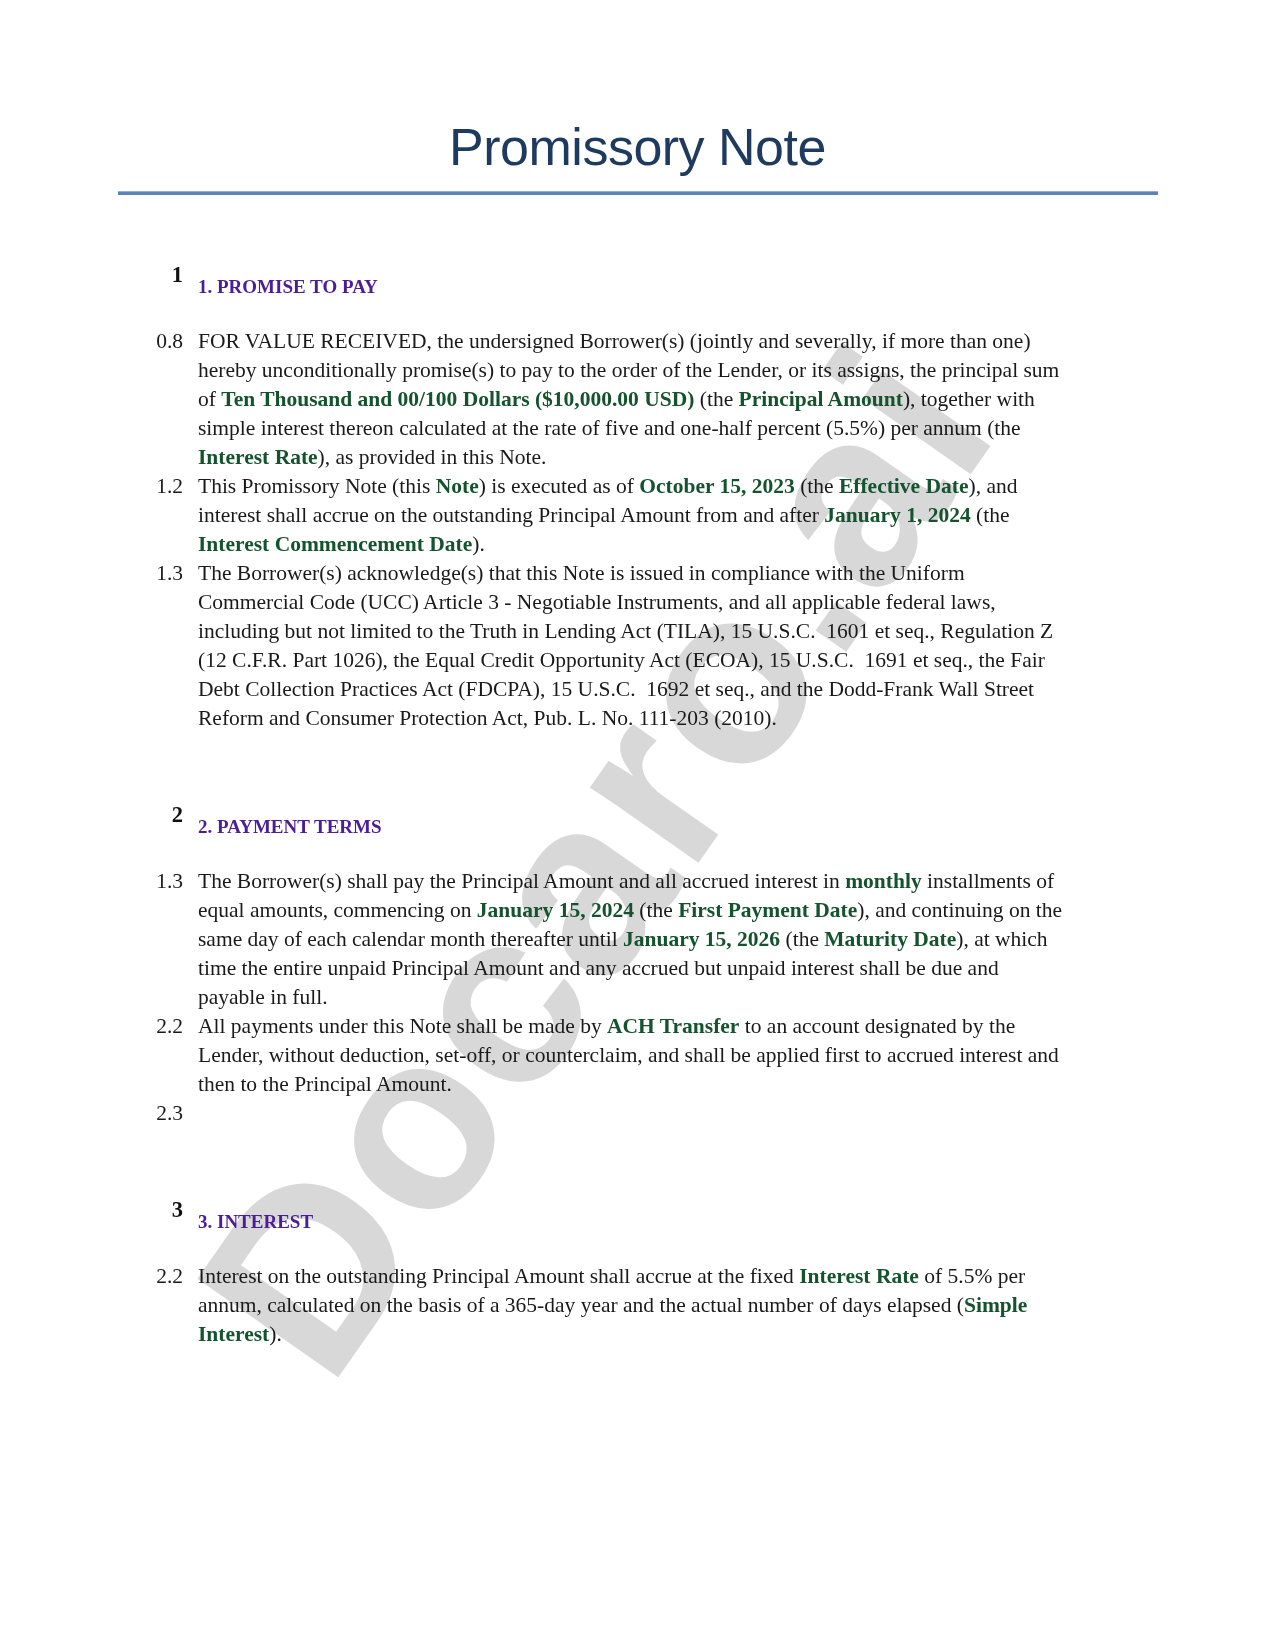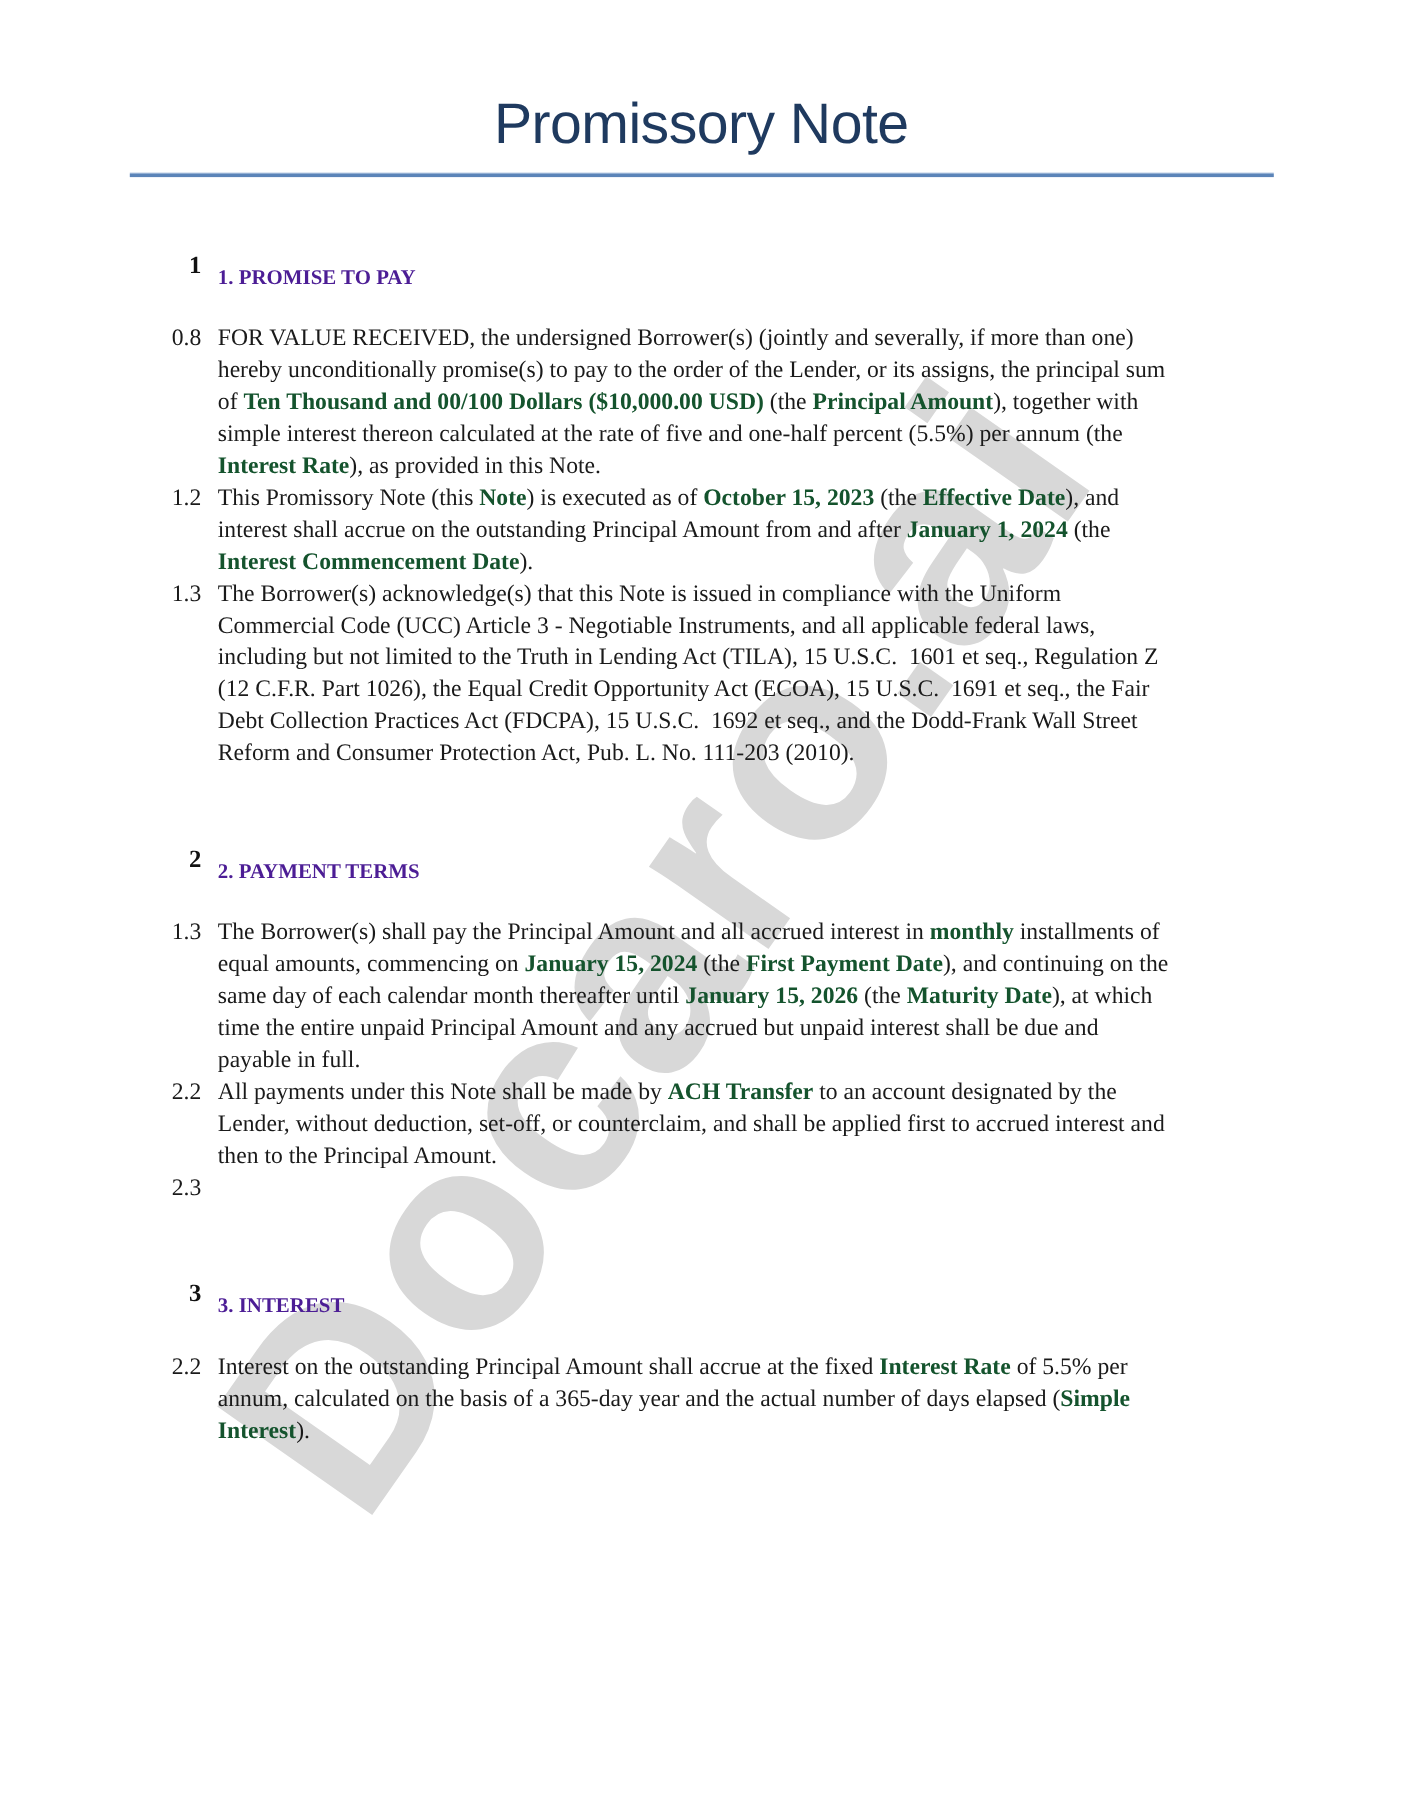--- a/index.html
+++ b/index.html
@@ -24,21 +24,21 @@
     font-family: "Liberation Sans", sans-serif;
     font-weight: bold;
     font-size: 250px;
     letter-spacing: 4px;
     color: #d8d8d8;
     white-space: nowrap;
     z-index: 0;
     user-select: none;
   }
 
-  header { position: relative; z-index: 1; padding-top: 84px; }
+  header { position: relative; z-index: 1; padding-top: 118px; }
 
   .doc-title {
     margin: 0;
     text-align: center;
     font-family: "Liberation Sans", sans-serif;
     font-weight: 400;
     font-size: 52px;
     line-height: 1.12;
     letter-spacing: -0.5px;
     color: #1f3a5f;

